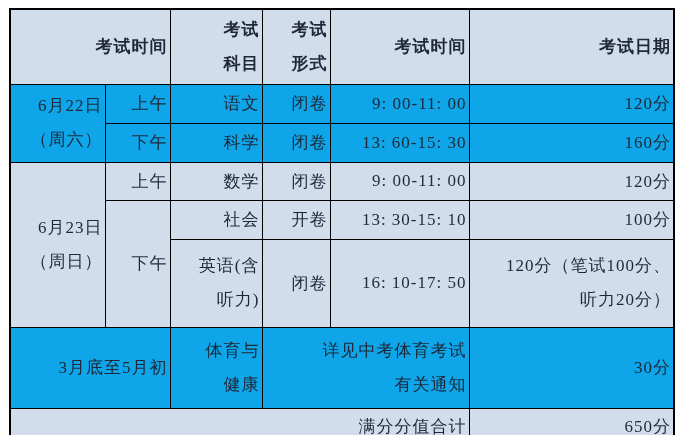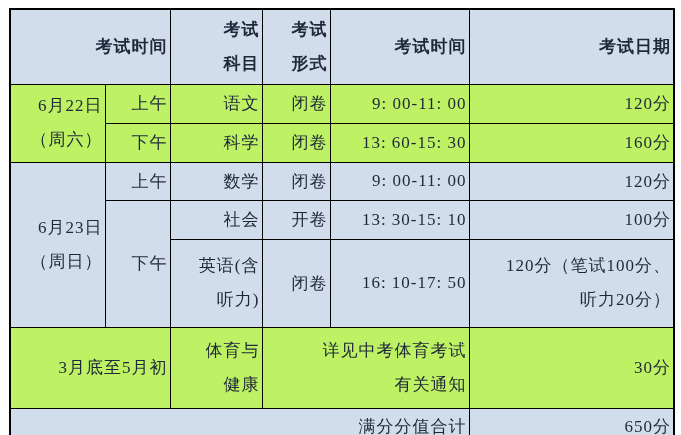--- a/index.html
+++ b/index.html
@@ -22,21 +22,21 @@
     border: 1px solid #000000;
     text-align: right;
     vertical-align: middle;
     font-size: 17px;
     font-weight: normal;
     letter-spacing: 1px;
     padding: 0 2px;
   }
   .schedule th { font-weight: bold; }
   tr.head th, tr.blue td { background: #d2ddec; }
-  tr.white td { background: #bef264; }
+  tr.white td { background: #0ea5e9; }
   .pre { white-space: pre-line; line-height: 2.0; }
 </style>
 </head>
 <body>
 
 <div class="page">
   <table class="schedule">
     <colgroup>
       <col style="width:95px">
         <col style="width:65px">

